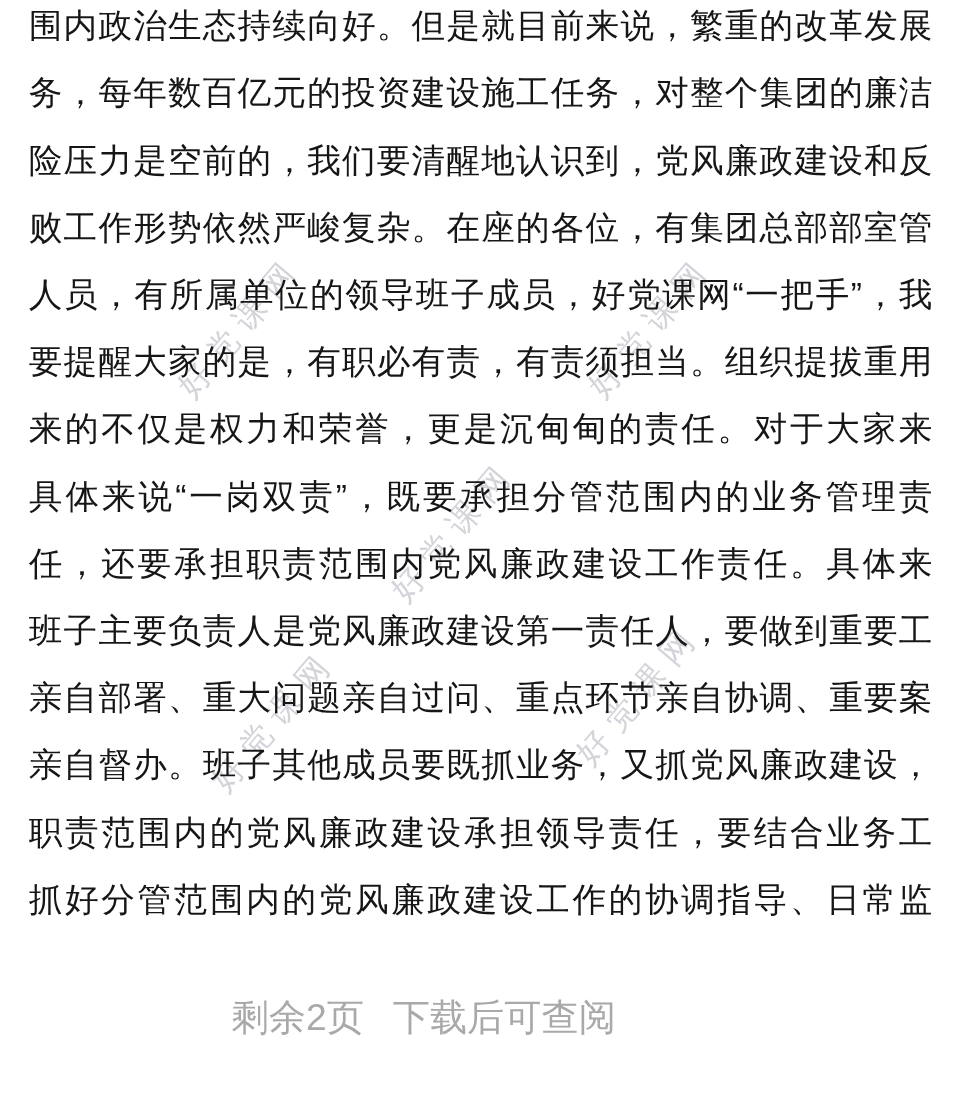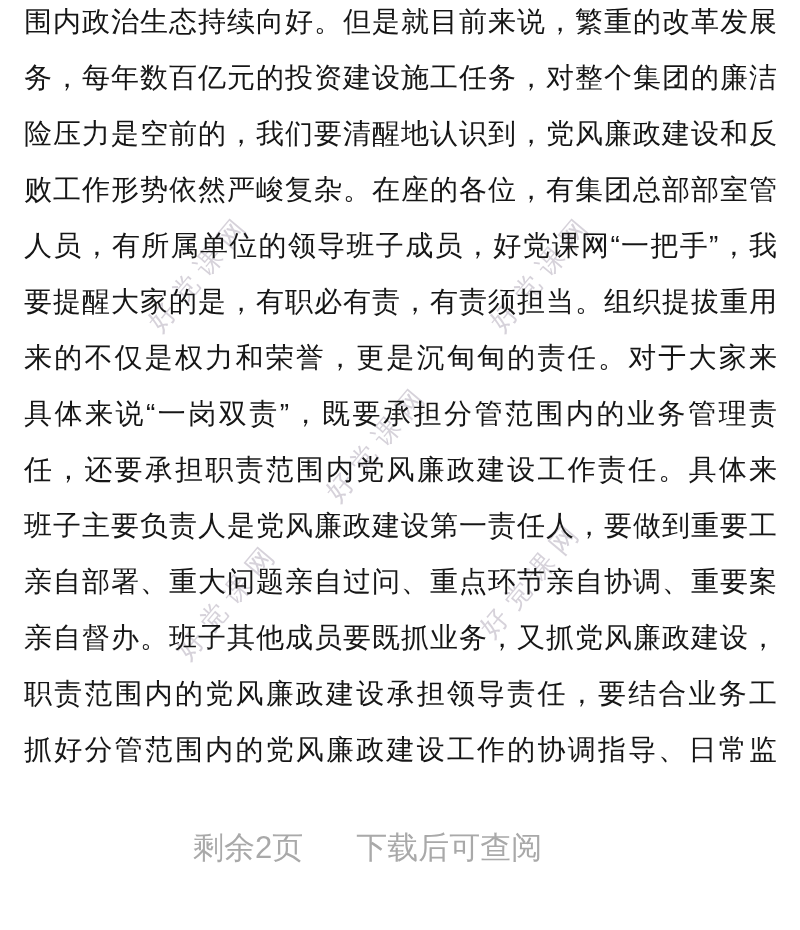--- a/index.html
+++ b/index.html
@@ -53,21 +53,21 @@
     position: absolute;
     top: 828px;
     left: 193px;
     height: 40px;
     line-height: 40px;
     font-size: 31px;
     color: #a9a9a9;
     white-space: nowrap;
   }
   .footer .hint {
-    margin-left: 53px;
+    margin-left: 24px;
   }
 </style>
 </head>
 <body>
 
 <div class="page">
 
   <div class="watermark-layer">
     <span class="wm" style="left:200px; top:272px;">好党课网</span>
     <span class="wm" style="left:542px; top:272px;">好党课网</span>

